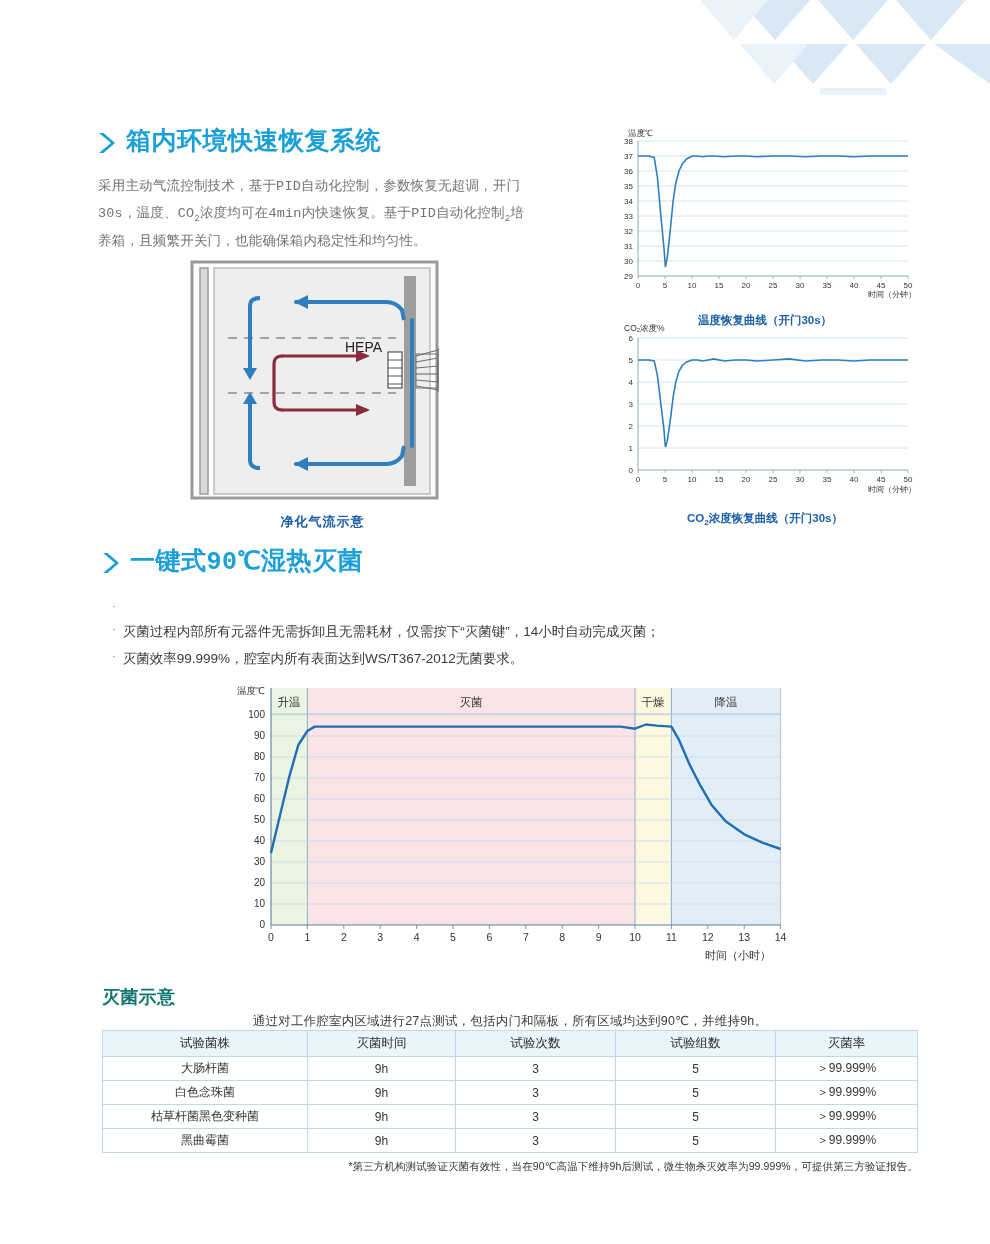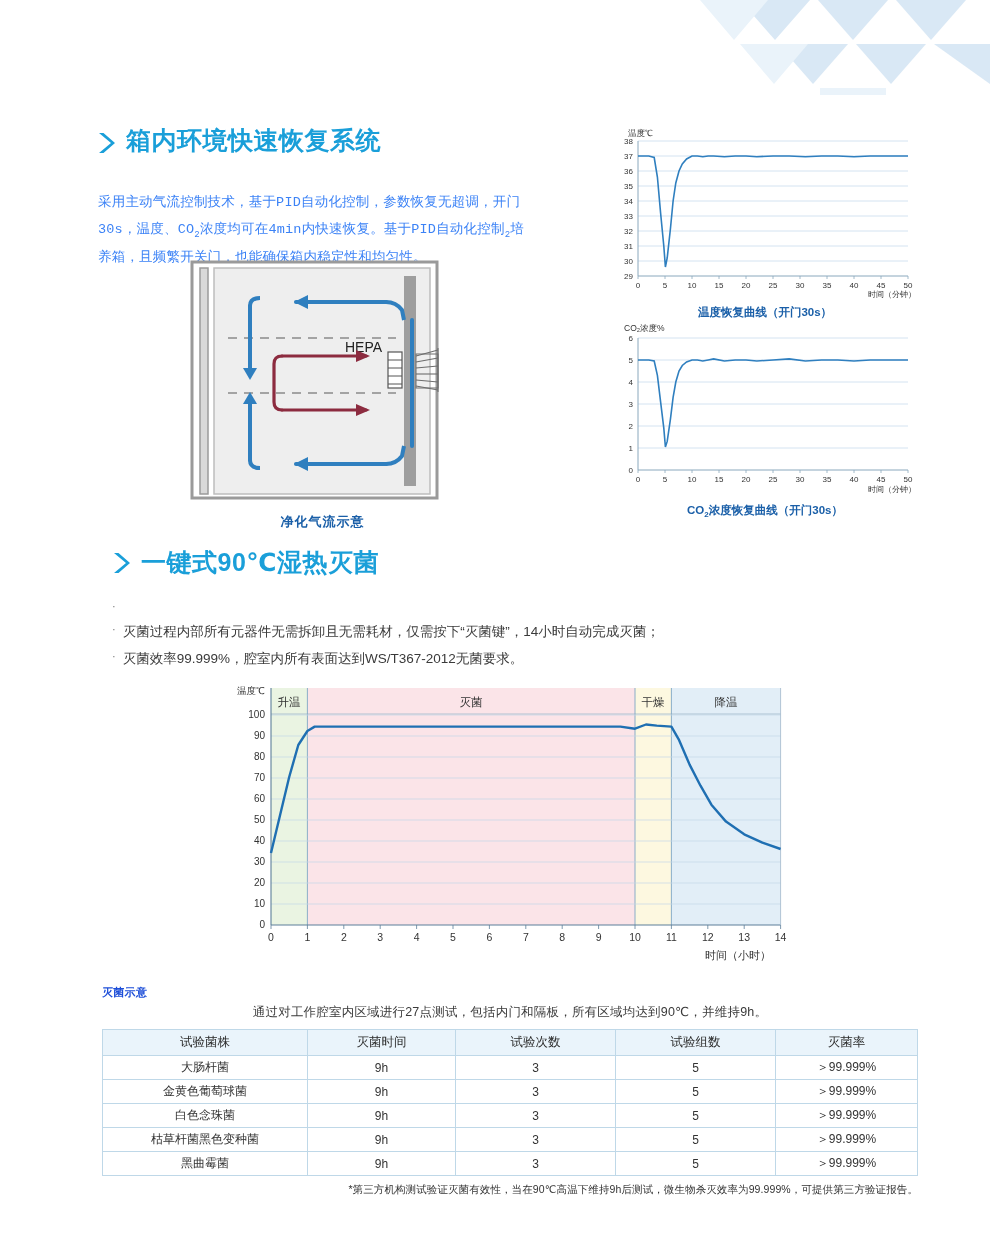--- a/index.html
+++ b/index.html
@@ -20,54 +20,54 @@
   .section-head { display:flex; align-items:center; gap:10px; }
   .chev-icon { display:block; width:18px; height:22px; flex:0 0 auto; }
   .section-title {
     font-size: 25px; font-weight: bold; color: #1a9fd9;
     letter-spacing: .5px; line-height: 1;
   }
 
   
   #sec1 { position:absolute; left:98px; top:130px; width:440px;font-family:Liberation Mono, monospace; }
   #sec1 .body-text {
-    margin-top: 34px;
-    font-size: 13.5px; line-height: 2.0; color:#3b82f6; letter-spacing:.2px;
+    margin-top: 18px;
+    font-size: 13.5px; line-height: 2.0; color:#737373; letter-spacing:.2px;
   }
   .sub { font-size:9px; vertical-align: sub; }
 
   
   #airflow { position:absolute; left:190px; top:260px; width:265px; }
   .airflow-caption {
     margin-top:6px; text-align:center; font-size:13px; font-weight:bold; color:#1a5fa8;
     letter-spacing:1px;
   }
 
   
   #chartTemp { position:absolute; left:600px; top:125px; width:330px; }
   #chartCo2  { position:absolute; left:600px; top:320px; width:330px; }
   .chart-caption {
-    text-align:center; font-size:11.5px; font-weight:bold; color:#1a5fa8; margin-top:1px;
+    text-align:center; font-size:11.5px; font-weight:bold; color:#1a5fa8; margin-top:9px;
   }
   .chart-wrap { position:relative; }
 
   
-  #sec2 { position:absolute; left:113px; top:550px; width:700px; }
+  #sec2 { position:absolute; left:102px; top:550px; width:700px;font-family:Liberation Mono, monospace; }
   #bullets { position:absolute; left:112px; top:595px; width:700px; }
   .bullet { display:flex; gap:7px; font-size:13.5px; line-height:2.0; color:#3a3a3a; }
   .bullet .dot { color:#777; font-size:11px; line-height:2.1; }
 
   
   #sterChart { position:absolute; left:215px; top:682px; width:600px; }
 
   
   #tableSec { position:absolute; left:102px; top:985px; width:816px; }
-  .tbl-title { font-size:11px; font-weight:bold; color:#1d4ed8; letter-spacing:.3px;font-family:Liberation Serif, serif;}
+  .tbl-title { font-size:18px; font-weight:bold; color:#0f766e; letter-spacing:.3px;font-family:Liberation Serif, serif;}
   .tbl-desc  { font-size:12.5px; color:#3a3a3a; margin-top:4px; letter-spacing:.2px;text-align:center;}
-  table { border-collapse: collapse; width:816px; margin-top:8px; }
+  table { border-collapse: collapse; width:816px; }
   th, td {
     border:1px solid #bfd8e8; text-align:center; font-size:12px; color:#333;
     padding:0; height:24px; font-weight:normal;
   }
   thead th { background:#eaf4fb; color:#2a2a2a; font-size:12.5px; height:26px; }
   .note { font-size:10.5px; color:#333; margin-top:7px; text-align:right; letter-spacing:.1px;}
 </style>
 </head>
 <body>
 
@@ -429,27 +429,20 @@
         <th style="width:205px">试验菌株</th>
         <th style="width:148px">灭菌时间</th>
         <th style="width:160px">试验次数</th>
         <th style="width:160px">试验组数</th>
         <th>灭菌率</th>
       </tr>
     </thead>
     <tbody>
       <tr>
         <td>大肠杆菌</td>
-        <td>9h</td>
-        <td>3</td>
-        <td>5</td>
-        <td>＞99.999%</td>
-      </tr>
-      <tr>
-        <td>金黄色葡萄球菌</td>
         <td>9h</td>
         <td>3</td>
         <td>5</td>
         <td>＞99.999%</td>
       </tr>
       <tr>
         <td>白色念珠菌</td>
         <td>9h</td>
         <td>3</td>
         <td>5</td>

